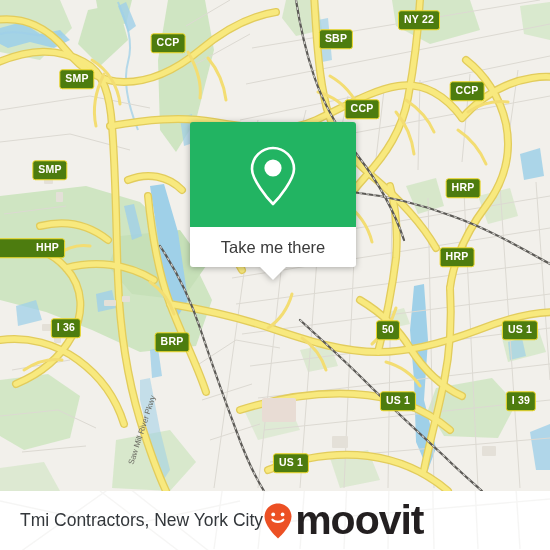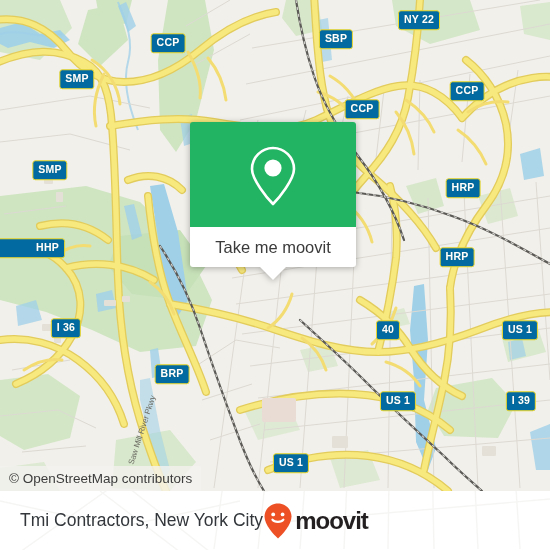--- a/index.html
+++ b/index.html
@@ -6,21 +6,21 @@
   body{width:550px;height:550px;overflow:hidden;font-family:"Liberation Sans",sans-serif;}
   #app{position:relative;width:550px;height:550px;overflow:hidden;}
 
   
   #map{position:absolute;left:0;top:0;width:550px;height:491px;overflow:hidden;
        background:#f2f0eb;}
   #map svg{position:absolute;left:0;top:0;}
 
   
   .shield{position:absolute;transform:translate(-50%,-50%);
-          background:#0369a1;border:1.5px solid #efd92b;border-radius:3px;
+          background:#4d7c0f;border:1.5px solid #efd92b;border-radius:3px;
           color:#ffffff;font-weight:bold;font-size:10.5px;line-height:1;
           padding:3px 5px 4px 5px;letter-spacing:.2px;white-space:nowrap;
           font-family:"Liberation Sans",sans-serif;
           text-shadow:0 0 1px rgba(150,140,40,.35);}
 
   
   .streetlbl{position:absolute;font-size:8px;color:#6b6b63;white-space:nowrap;
              font-family:"Liberation Sans",sans-serif;}
 
   
@@ -38,26 +38,26 @@
                  color:#3b3b3b;font-size:16.5px;font-family:"Liberation Sans",sans-serif;}
   #callout-tip{position:absolute;left:50%;transform:translateX(-50%);top:145px;
                width:0;height:0;border-left:13px solid transparent;
                border-right:13px solid transparent;border-top:13px solid #ffffff;}
 
   
   #footer{position:absolute;left:0;top:491px;width:550px;height:59px;
           background:#ffffff;overflow:hidden;}
   #footer-wm{position:absolute;left:0;top:-430px;width:550px;height:491px;opacity:.13;}
   #footer-inner{position:absolute;left:0;top:0;width:442px;height:59px;
-                display:flex;align-items:center;
+                display:flex;align-items:center;justify-content:space-between;
                 padding:0 22px 0 20px;box-sizing:border-box;}
   #place-title{color:#33373b;font-size:17.5px;font-family:"Liberation Sans",sans-serif;
                white-space:nowrap;}
   #brand{display:flex;align-items:center;gap:2px;}
-  #brand-word{color:#231f20;font-size:24px;font-weight:bold;letter-spacing:-1px;
+  #brand-word{color:#231f20;font-size:41px;font-weight:bold;letter-spacing:-1px;
               font-family:"Liberation Sans",sans-serif;}
 </style>
 </head>
 <body>
 
 <div id="app">
 
   <div id="map">
     <svg width="550" height="491" viewBox="0 0 550 491">
       <defs>
@@ -276,46 +276,43 @@
         <div class="shield" style="left: 321px; top: 39px; margin-left: 15px;">SBP</div>
         <div class="shield" style="left: 419px; top: 20px;">NY 22</div>
         <div class="shield" style="left: 467px; top: 91px;">CCP</div>
         <div class="shield" style="left: 362px; top: 109px;">CCP</div>
         <div class="shield" style="left: 77px; top: 79px;">SMP</div>
         <div class="shield" style="left: 50px; top: 170px;">SMP</div>
         <div class="shield" style="left: 463px; top: 188px;">HRP</div>
         <div class="shield" style="left: 457px; top: 257px;">HRP</div>
         <div class="shield" style="left: 28px; top: 248px; padding-left: 44px;">HHP</div>
         <div class="shield" style="left: 66px; top: 328px;">I 36</div>
-        <div class="shield" style="left: 172px; top: 342px; margin-top: 32px;">BRP</div>
-        <div class="shield" style="left: 388px; top: 330px;">40</div>
+        <div class="shield" style="left: 172px; top: 342px;">BRP</div>
+        <div class="shield" style="left: 388px; top: 330px;">50</div>
         <div class="shield" style="left: 520px; top: 330px;">US 1</div>
         <div class="shield" style="left: 398px; top: 401px;">US 1</div>
         <div class="shield" style="left: 521px; top: 401px;">I 39</div>
         <div class="shield" style="left: 291px; top: 463px;">US 1</div>
       </div>
 
     <div id="streetlabels">
         <div class="streetlbl" style="left: 142px; top: 430px; transform: translate(-50%, -50%) rotate(-72deg);">Saw Mill River Pkwy</div>
       </div>
   </div>
 
-  <div id="osm">
-    <span>© OpenStreetMap contributors</span>
-  </div>
 
   <div id="callout">
     <div id="callout-green">
       <svg width="54" height="64" viewBox="0 0 54 64">
         <path d="M27 5 C15.4 5 6 14.4 6 26 C6 36.5 21 55 27 61 C33 55 48 36.5 48 26 C48 14.4 38.6 5 27 5 Z" fill="none" stroke="#ffffff" stroke-width="2.6" stroke-linejoin="round"></path>
         <circle cx="27" cy="25" r="8.6" fill="#ffffff"></circle>
       </svg>
     </div>
     <div id="callout-label">
-      <span>Take me moovit</span>
+      <span>Take me there</span>
     </div>
     <div id="callout-tip"></div>
   </div>
 
   <div id="footer">
     <svg id="footer-wm" viewBox="0 0 550 491">
       <g stroke="#b9b6ae" stroke-width="1.4" fill="none">
         <path d="M226 250 L550 196"></path>
           <path d="M232 278 L550 228"></path>
         <path d="M236 304 L550 262"></path>

